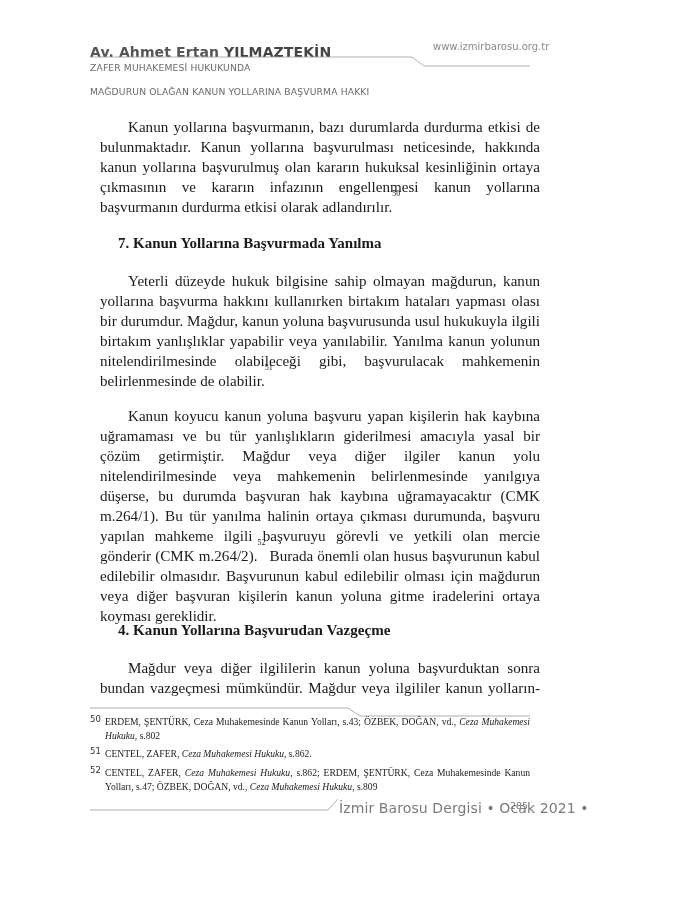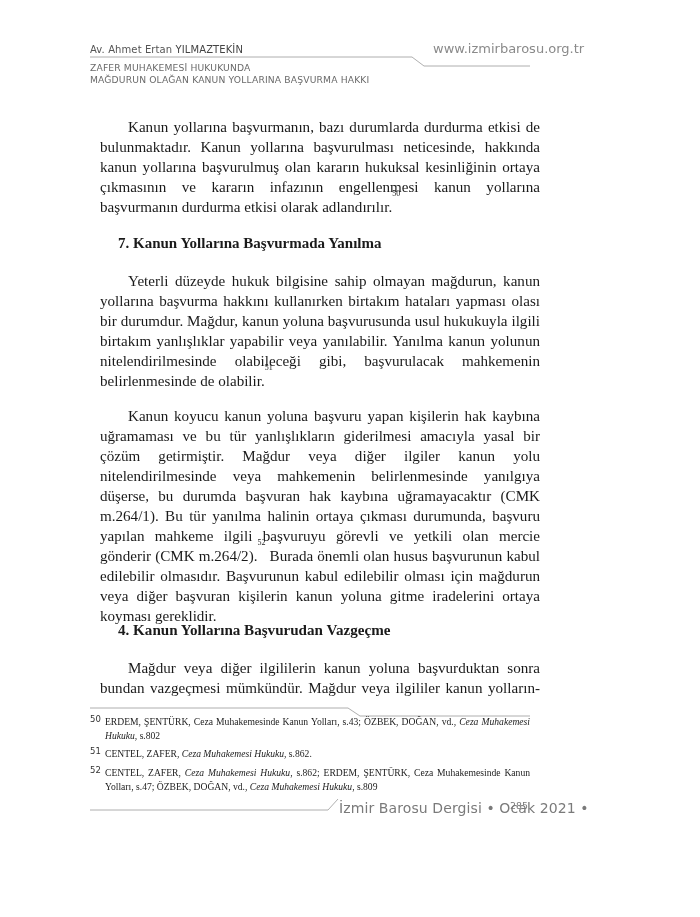--- a/index.html
+++ b/index.html
@@ -2,35 +2,35 @@
 <html><head>
   <meta charset="utf-8">
   <style>
     html, body { margin:0; padding:0; }
     body {
       width:700px; height:917px; background:#ffffff; position:relative; overflow:hidden;
       font-family:"Liberation Serif", "DejaVu Serif", serif; color:#1a1a1a;
     }
     .hdr { position:absolute; left:90px; top:44px; width:440px; }
     .hdr-author {
-      font-family:"DejaVu Sans", "Liberation Sans", sans-serif; font-size:10px; font-weight:normal;
+      font-family:"DejaVu Sans", "Liberation Sans", sans-serif; font-size:14px; font-weight:bold;
       color:#555; letter-spacing:0.1px; position:absolute; left:0; top:0; white-space:nowrap;text-align:right;
     }
     .hdr-author .surname { color:#444; }
     .hdr-site {
-      font-family:"DejaVu Sans", "Liberation Sans", sans-serif; font-size:13px; color:#8a8a8a;
+      font-family:"DejaVu Sans", "Liberation Sans", sans-serif; font-size:10px; color:#8a8a8a;
       position:absolute; left:343px; top:9px; white-space:nowrap;
     }
     .hdr-line { position:absolute; left:0; top:12px; }
     .hdr-title {
       font-family:"DejaVu Sans", "Liberation Sans", sans-serif; font-size:9.2px; color:#6a6a6a;
       position:absolute; left:0; line-height:11.5px; letter-spacing:0.15px; white-space:nowrap;
     }
     .hdr-title.l1 { top:18px; }
-    .hdr-title.l2 { top:30px; }
+    .hdr-title.l2 { top:42px; }
 
     .body-text {
       position:absolute; left:100px; width:440px;
       font-size:15.1px; line-height:20.05px; text-align:justify; color:#1a1a1a;
     }
     .body-text p { margin:0; text-indent:28px; }
     .body-text sup { font-size:8px; vertical-align:top; position:relative; top:-3px; line-height:0; }
     .p1 { top:117px; }
     .h7 { position:absolute; left:118px; top:235px; font-size:15px; font-weight:bold; }
     .p2 { top:271px; }

